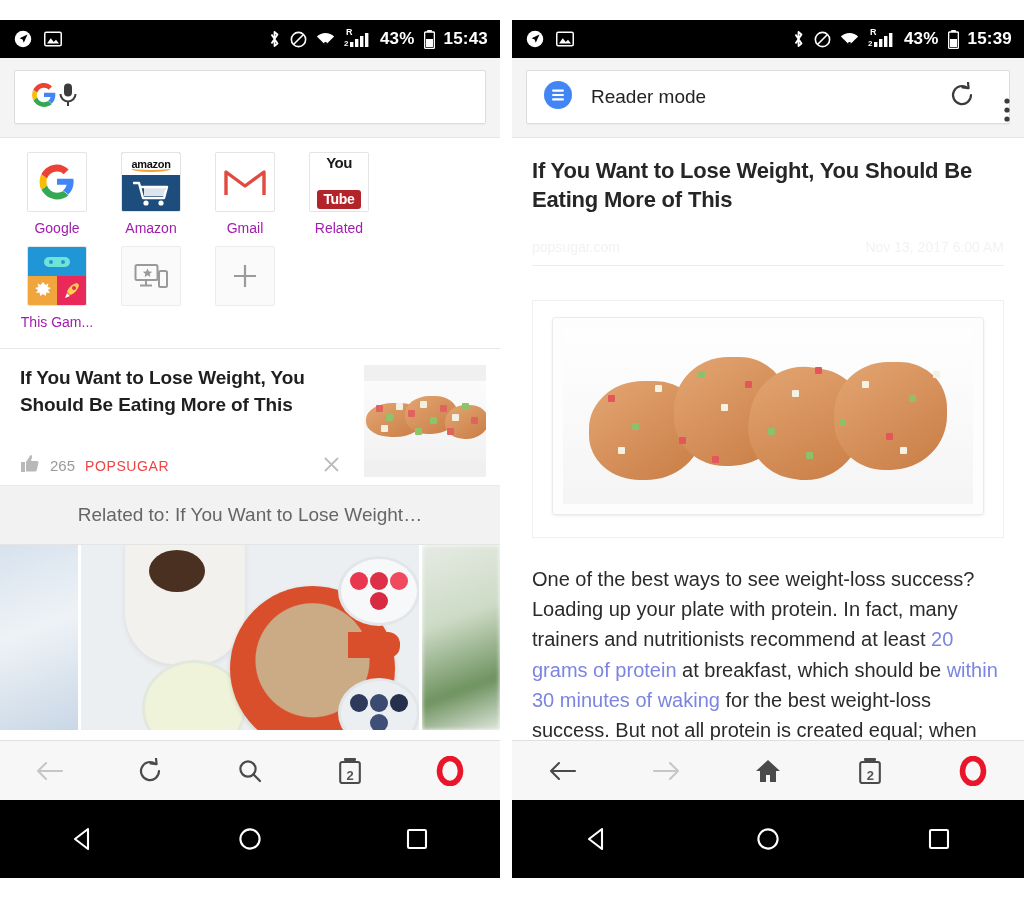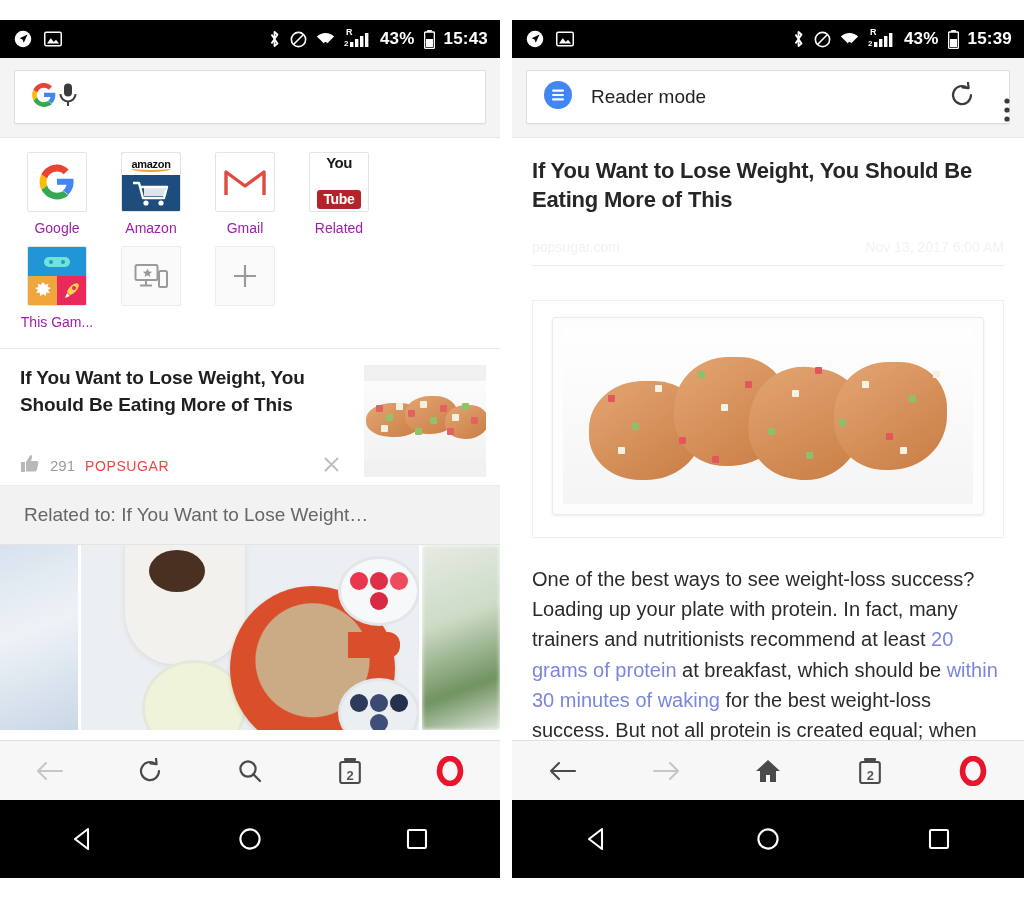--- a/index.html
+++ b/index.html
@@ -149,21 +149,21 @@
     position: relative;
   }
 
   
   .relatedbar {
     background: #f2f2f2;
     padding: 18px 24px;
     font-size: 19px;
     color: #666666;
     border-bottom: 1px solid #e4e4e4;
-    white-space: nowrap; overflow: hidden; text-overflow: ellipsis;
+    white-space: nowrap; overflow: hidden; text-overflow: ellipsis; text-align: center;
   }
 
   
   .photostrip { display: flex; height: 185px; gap: 3px; overflow: hidden; background:#fff; }
   .ps-a { width: 78px; flex: 0 0 auto; position: relative; overflow: hidden; }
   .ps-b { flex: 1; position: relative; overflow: hidden; }
   .ps-c { width: 78px; flex: 0 0 auto; position: relative; overflow: hidden; }
 
   
   .browserbar {
@@ -507,21 +507,21 @@
     <div class="newscard">
       <div class="nc-body">
         <div class="nc-title">If You Want to Lose Weight, You Should Be Eating More of This</div>
         <div class="nc-meta">
           <span>
             <svg width="20" height="19" viewBox="0 0 20 19">
                 <path d="M1 8 h4 v10 H1z" fill="#b8b8b8"></path>
                 <path d="M6 8 L10.5 1 q2 0 1.5 2.4 L11 7 h6 q1.8 0 1.4 2 l-1.6 7 q-.3 1.6-2 1.6 H6 z" fill="#b8b8b8"></path>
               </svg>
           </span>
-          <span class="nc-likes">291</span>
+          <span class="nc-likes">265</span>
           <span class="nc-source">POPSUGAR</span>
           <span class="nc-close">
             <svg width="17" height="17" viewBox="0 0 17 17">
                 <line x1="2" y1="2" x2="15" y2="15" stroke="#bcbcbc" stroke-width="1.8"></line>
                 <line x1="15" y1="2" x2="2" y2="15" stroke="#bcbcbc" stroke-width="1.8"></line>
               </svg>
           </span>
         </div>
       </div>
       <div class="nc-thumb">

